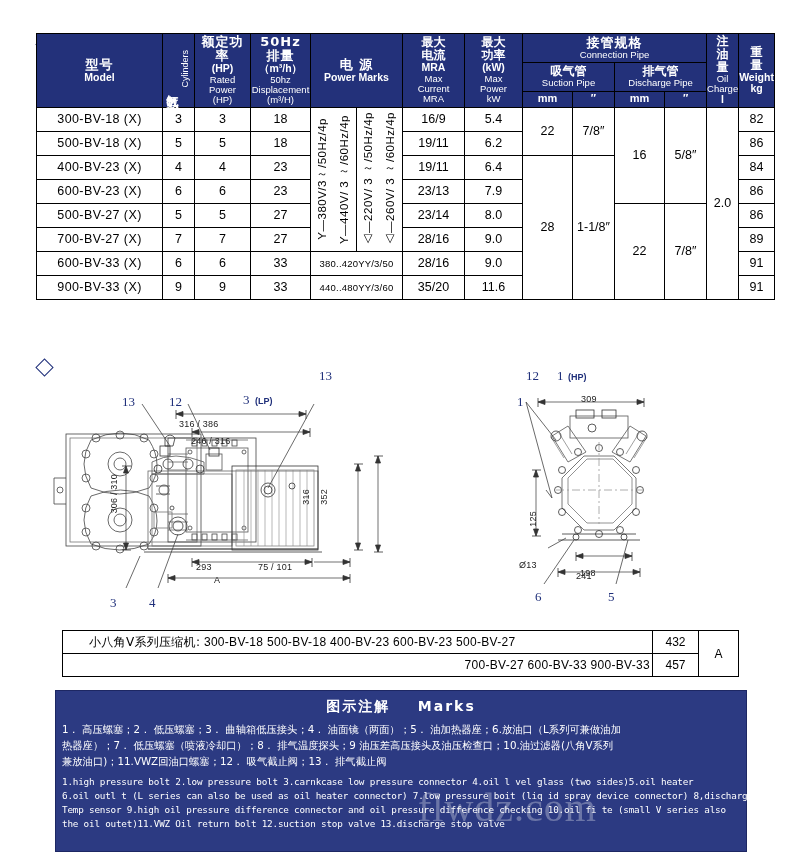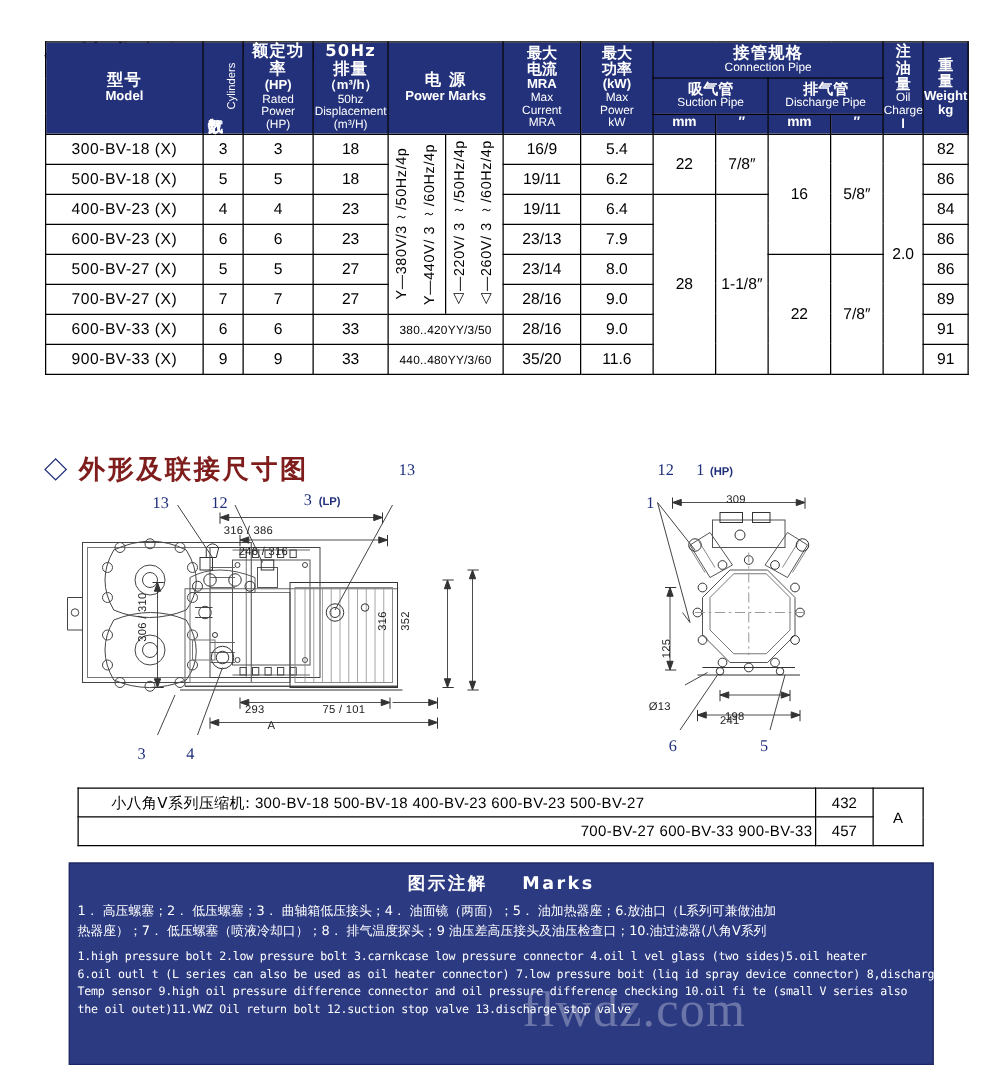--- a/index.html
+++ b/index.html
@@ -342,21 +342,20 @@
           <td><span class="ps-flat">440..480YY/3/60</span></td>
           <td>35/20</td>
           <td>11.6</td>
           <td>91</td>
         </tr>
       </tbody>
   </table>
 
   <div class="sec-head" id="head-dim">
     <span class="diamond"></span>
-    <span class="sec-cn">外形及联接尺寸图</span>
   </div>
 
   <div id="draw-area">
 
     <svg class="drw" width="250" height="230" viewBox="0 0 250 230">
       <g stroke="#444" fill="none" stroke-width="0.8">
         <rect x="30" y="68" width="135" height="112"></rect>
         <rect x="34" y="72" width="127" height="104" stroke="#777"></rect>
         <rect x="132" y="72" width="88" height="104"></rect>
         <rect x="150" y="82" width="62" height="84" stroke="#555"></rect>
@@ -604,20 +603,21 @@
 
   <div id="marks">
     <div class="title">
       <span>图示注解</span>
       &nbsp;&nbsp;
       <span>Marks</span>
     </div>
     <div class="cn-block" id="marks-cn">
         <div class="line">1． 高压螺塞；2． 低压螺塞；3． 曲轴箱低压接头；4． 油面镜（两面）；5． 油加热器座；6.放油口（L系列可兼做油加</div>
         <div class="line">热器座）；7． 低压螺塞（喷液冷却口）；8． 排气温度探头；9 油压差高压接头及油压检查口；10.油过滤器(八角V系列</div>
+        <div class="line">兼放油口)；11.VWZ回油口螺塞；12． 吸气截止阀；13． 排气截止阀</div>
       </div>
     <div class="en-block" id="marks-en">
         <div class="line">1.high pressure bolt 2.low pressure bolt 3.carnkcase low pressure connector 4.oil l vel glass (two sides)5.oil heater</div>
         <div class="line">6.oil outl t (L series can also be used as oil heater connector) 7.low pressure boit (liq id spray device connector) 8,discharge</div>
         <div class="line">Temp sensor 9.high oil pressure difference connector and oil pressure difference checking 10.oil fi te (small V series also</div>
         <div class="line">the oil outet)11.VWZ Oil return bolt 12.suction stop valve 13.discharge stop valve</div>
       </div>
   </div>
 
   <div id="watermark">flwdz.com</div>

